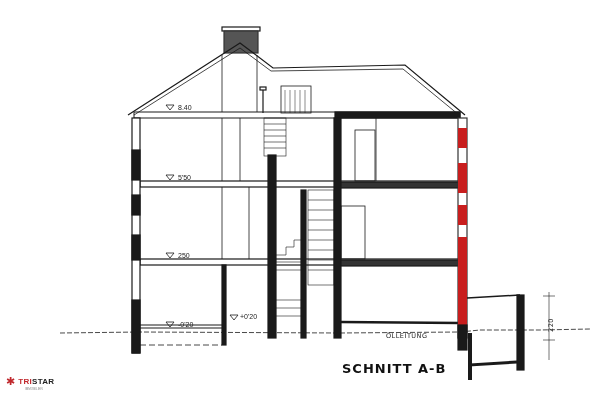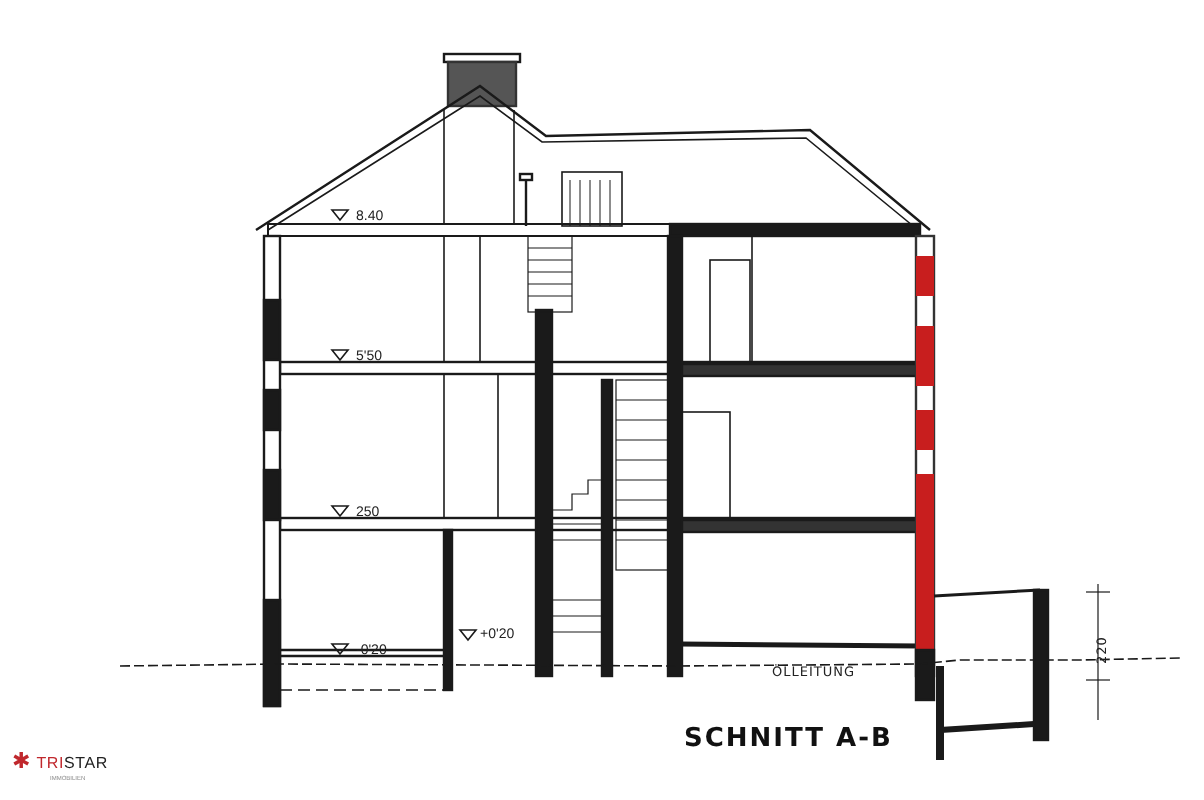--- a/index.html
+++ b/index.html
@@ -3,21 +3,21 @@
 <meta charset="utf-8">
 <style>
   html, body { margin:0; padding:0; background:#ffffff; }
   body { width:602px; height:400px; overflow:hidden; position:relative; font-family:"Liberation Sans", sans-serif; }
   #drawing { position:absolute; left:0; top:0; width:602px; height:400px; }
   .lvl { font-family:"Liberation Sans", sans-serif; font-size:7px; fill:#222; }
   .title { font-family:"DejaVu Sans", sans-serif; font-size:13px; font-weight:bold; fill:#111; letter-spacing:1px; }
   .note { font-family:"DejaVu Sans", sans-serif; font-size:6.5px; fill:#222; letter-spacing:0.5px; }
   .logo { position:absolute; left:6px; top:376px; display:flex; align-items:center; gap:3px; }
   .logo-star { color:#c0282d; font-size:11px; line-height:1; }
-  .logo-text { font-family:"Liberation Sans", sans-serif; font-weight:normal; font-size:8px; color:#222; letter-spacing:0.3px; }
+  .logo-text { font-family:"Liberation Sans", sans-serif; font-weight:bold; font-size:8px; color:#222; letter-spacing:0.3px; }
   .logo-tri { color:#c0282d; }
   .logo-sub { position:absolute; left:19px; top:11px; font-size:3px; color:#888; font-family:"Liberation Sans", sans-serif; white-space:nowrap; }
 </style>
 </head>
 <body>
 
 <svg id="drawing" viewBox="0 0 602 400" xmlns="http://www.w3.org/2000/svg">
   <g stroke="#1a1a1a" fill="none" stroke-width="1.2">
 
     <rect x="222" y="27" width="38" height="4" fill="#fff"></rect>

